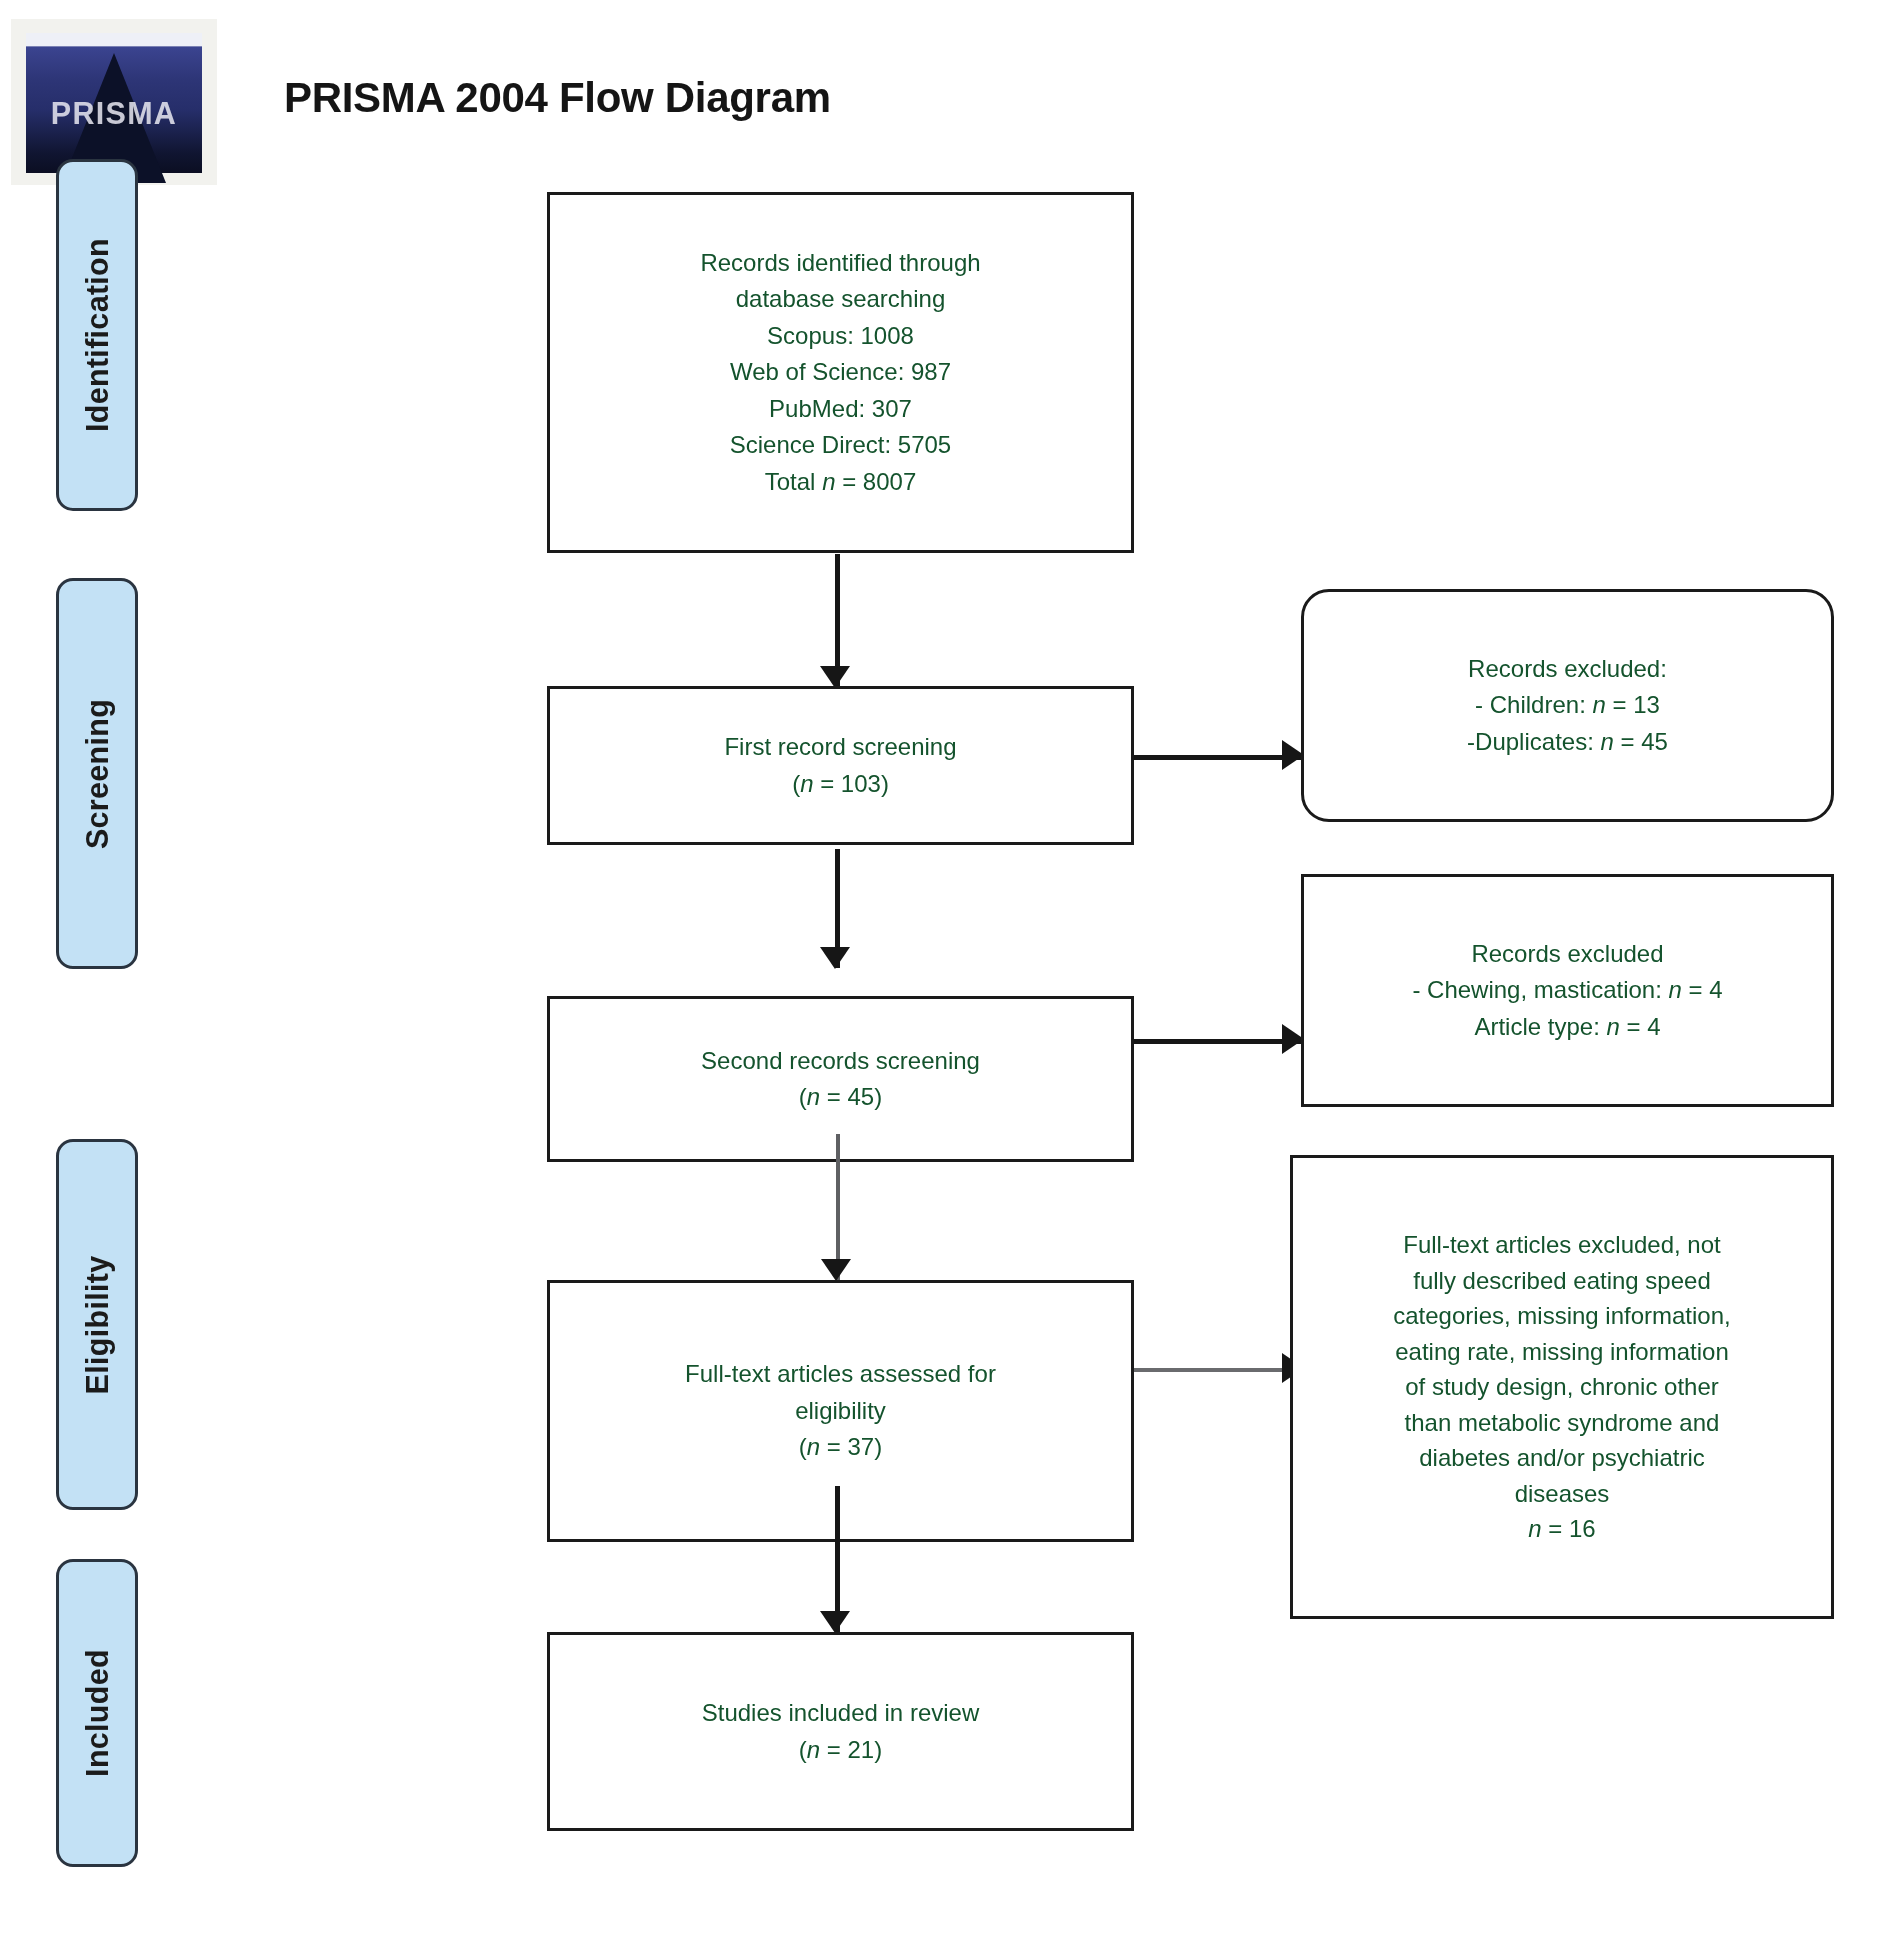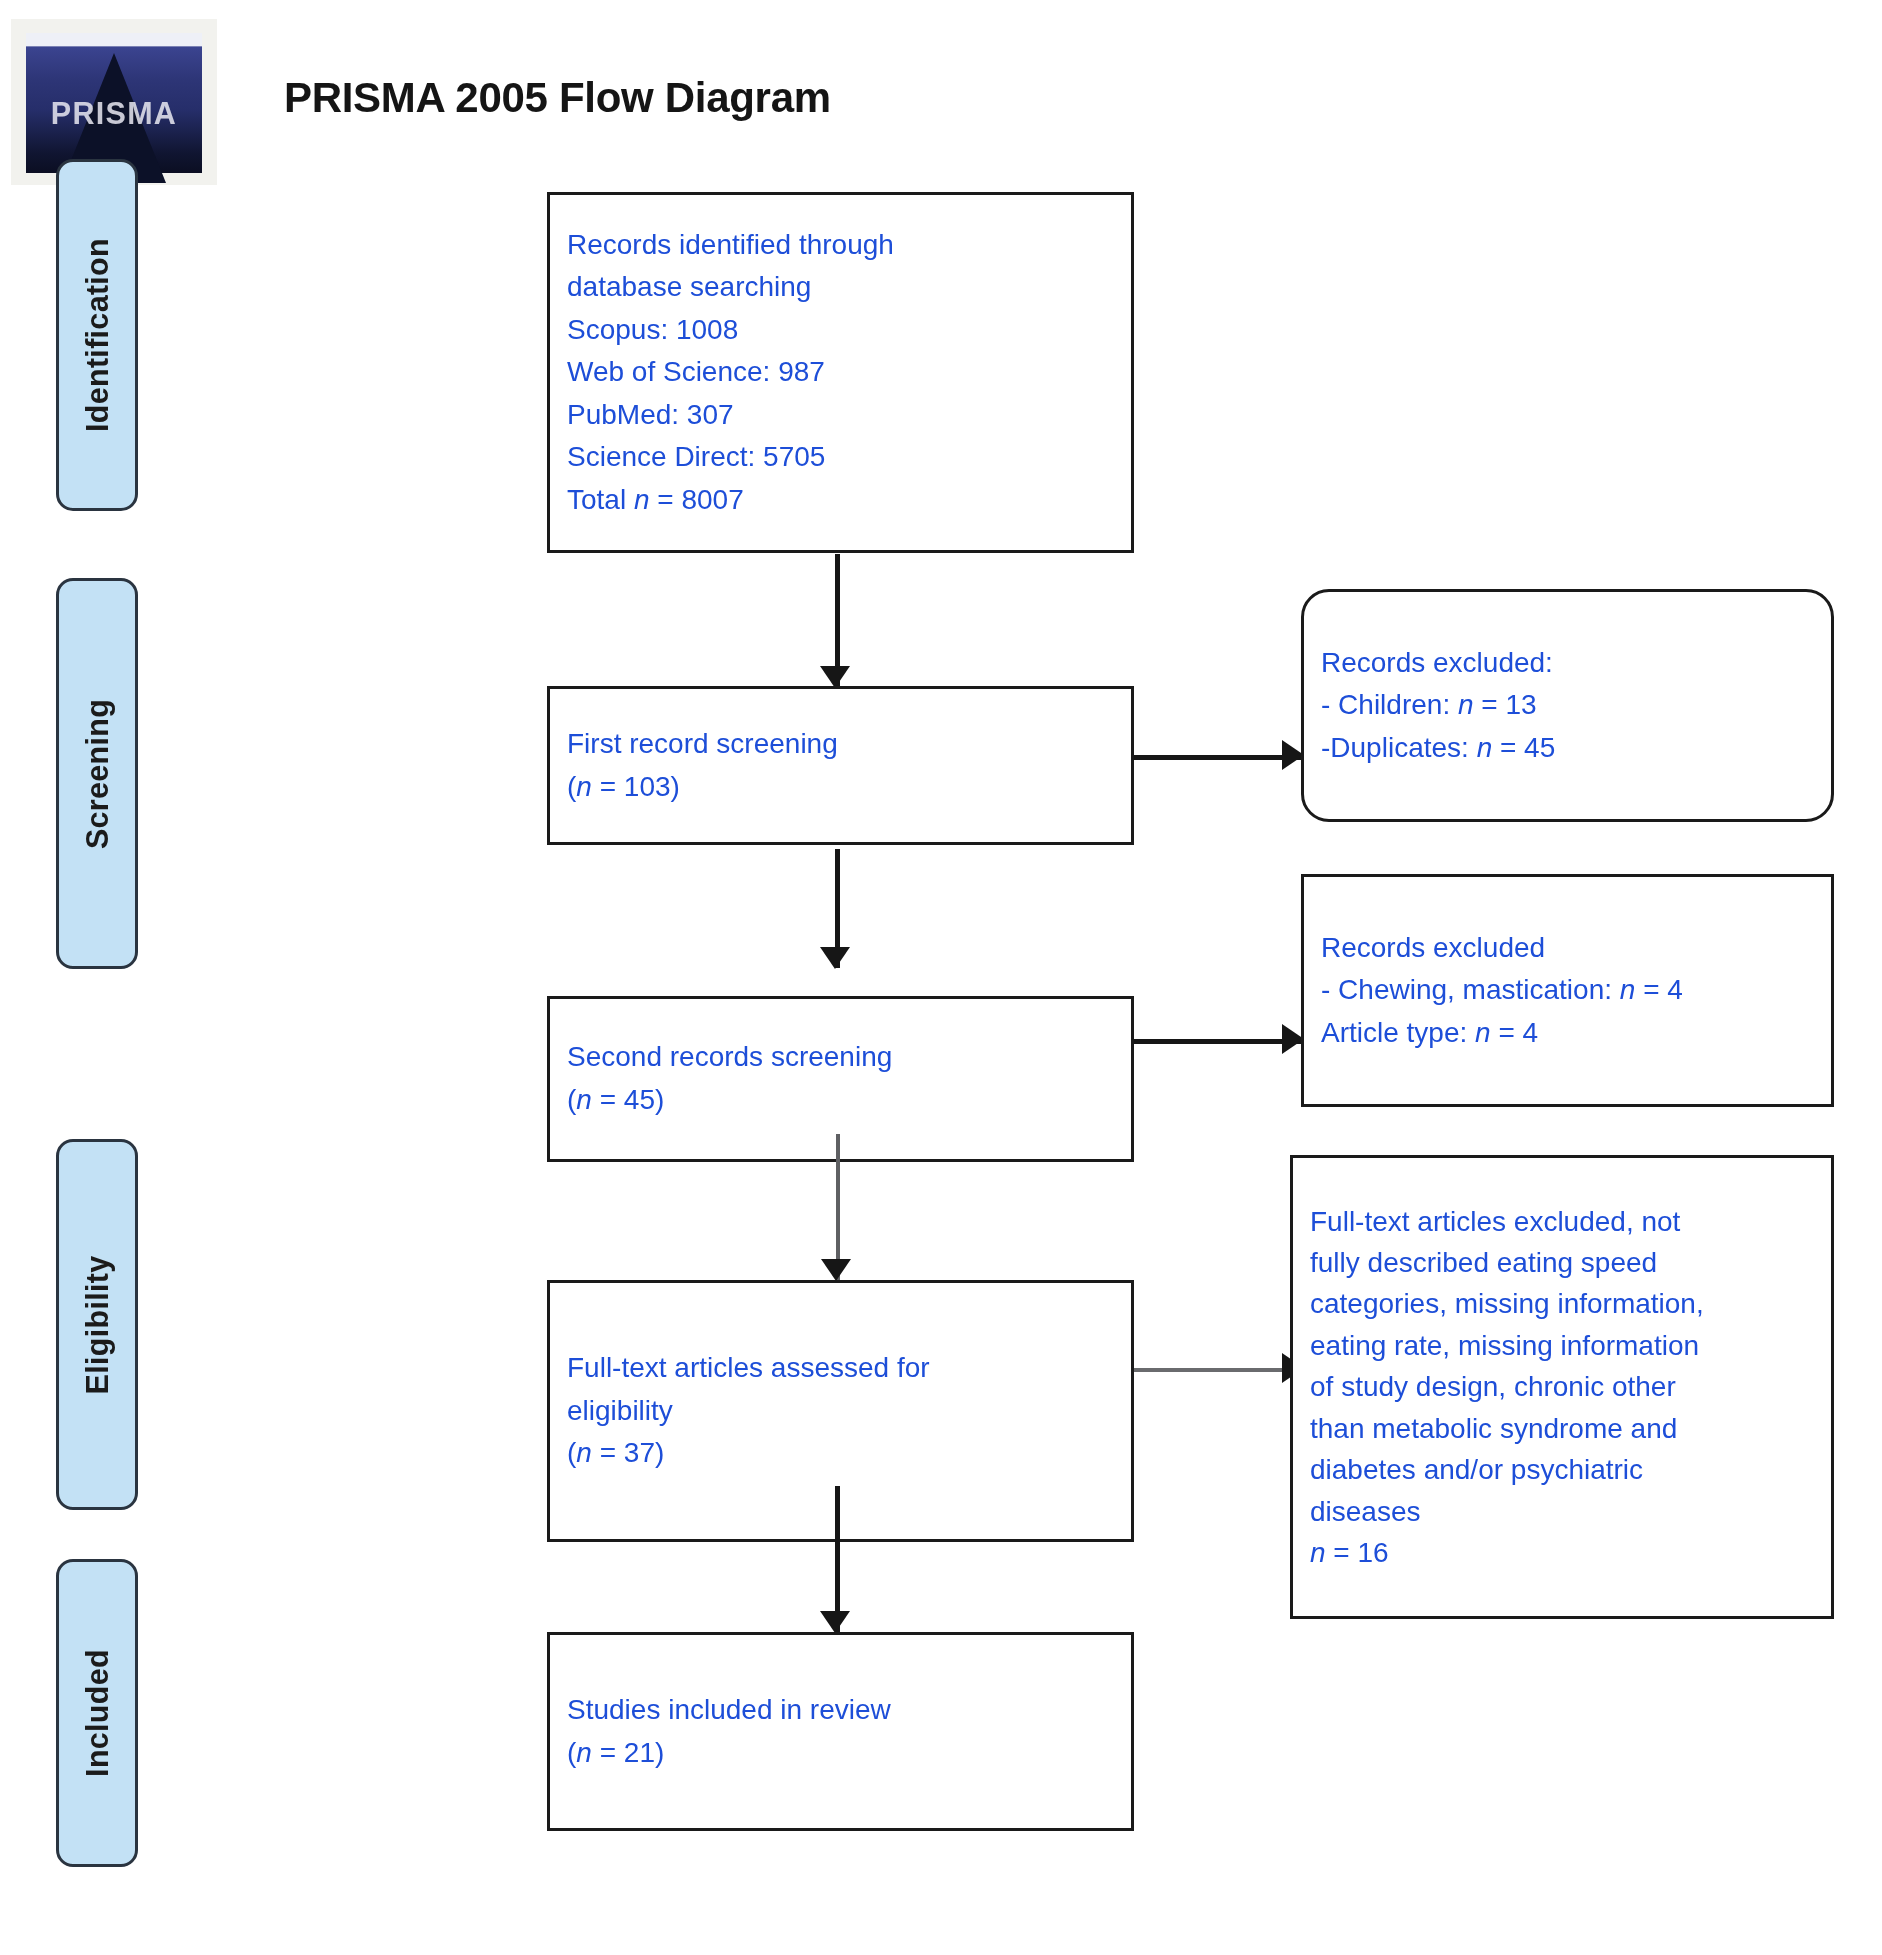--- a/index.html
+++ b/index.html
@@ -104,23 +104,24 @@
     background: #ffffff;
     border: 3.3px solid #1a1a1a;
     display: flex;
     align-items: center;
     justify-content: center;
   }
   .flow-box .box-text {
     width: 100%;
     padding: 0 17px;
     box-sizing: border-box;
-    font-size: 28px;
+    text-align: center;
+    font-size: 24px;
     line-height: 1.52;
-    color: #1d4ed8;
+    color: #14532d;
     white-space: pre-line;
   }
   .flow-box.tall .box-text { line-height: 1.48; }
 
   
   .conn {
     position: absolute;
   }
   .conn .shaft-v {
     position: absolute;
@@ -172,21 +173,21 @@
 
 <div id="page">
 
   <div id="prisma-logo">
     <div class="logo-plate">
       <div class="logo-tri"></div>
       <div class="logo-word">PRISMA</div>
     </div>
   </div>
 
-  <div id="diagram-title">PRISMA 2005 Flow Diagram</div>
+  <div id="diagram-title">PRISMA 2004 Flow Diagram</div>
 
   <div class="stage-bar" style="top:159px; height:352px;">
     <span class="stage-label">Identification</span>
   </div>
 
   <div class="stage-bar" style="top:578px; height:391px;">
     <span class="stage-label">Screening</span>
   </div>
 
   <div class="stage-bar" style="top:1139px; height:371px;">

